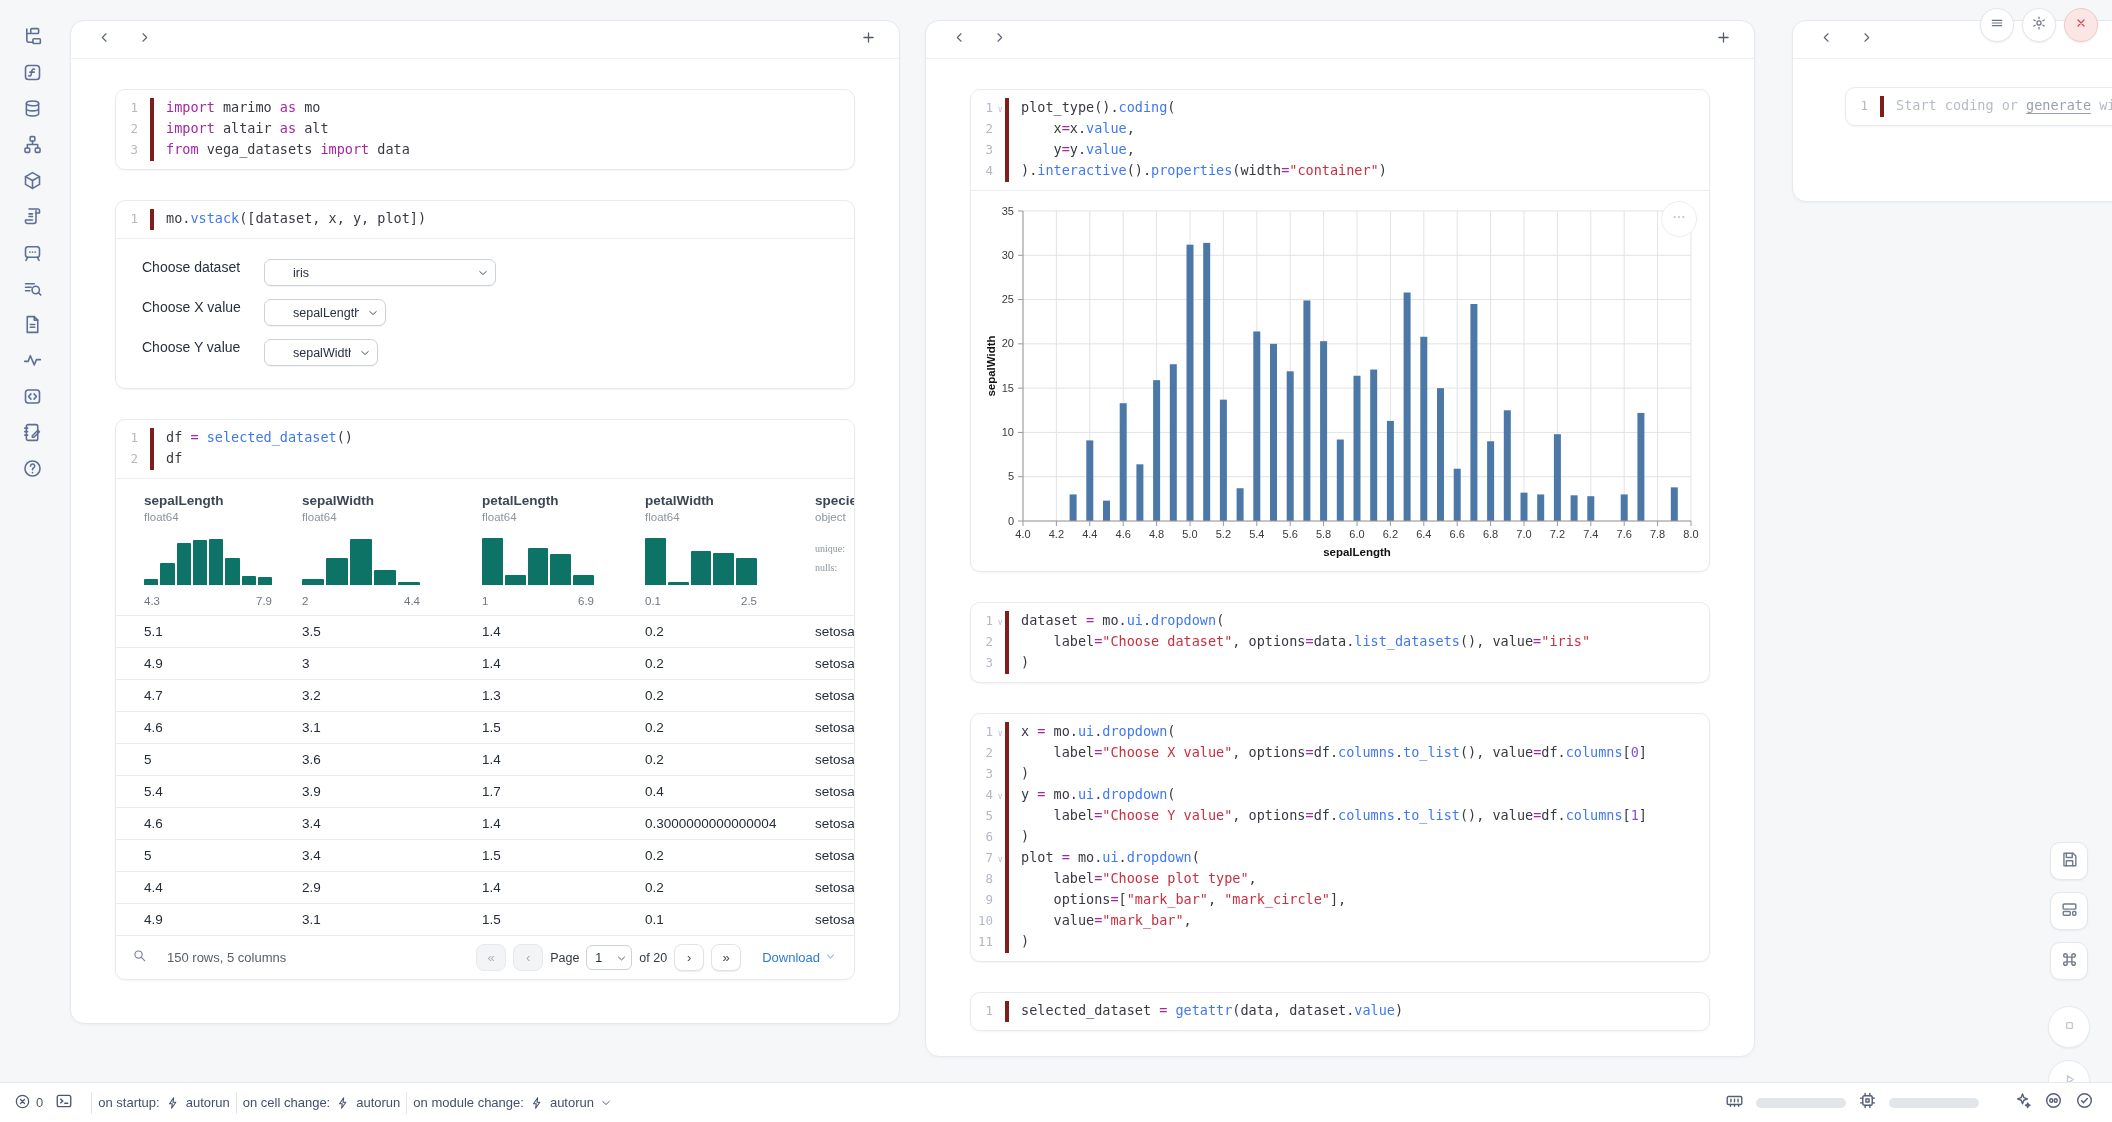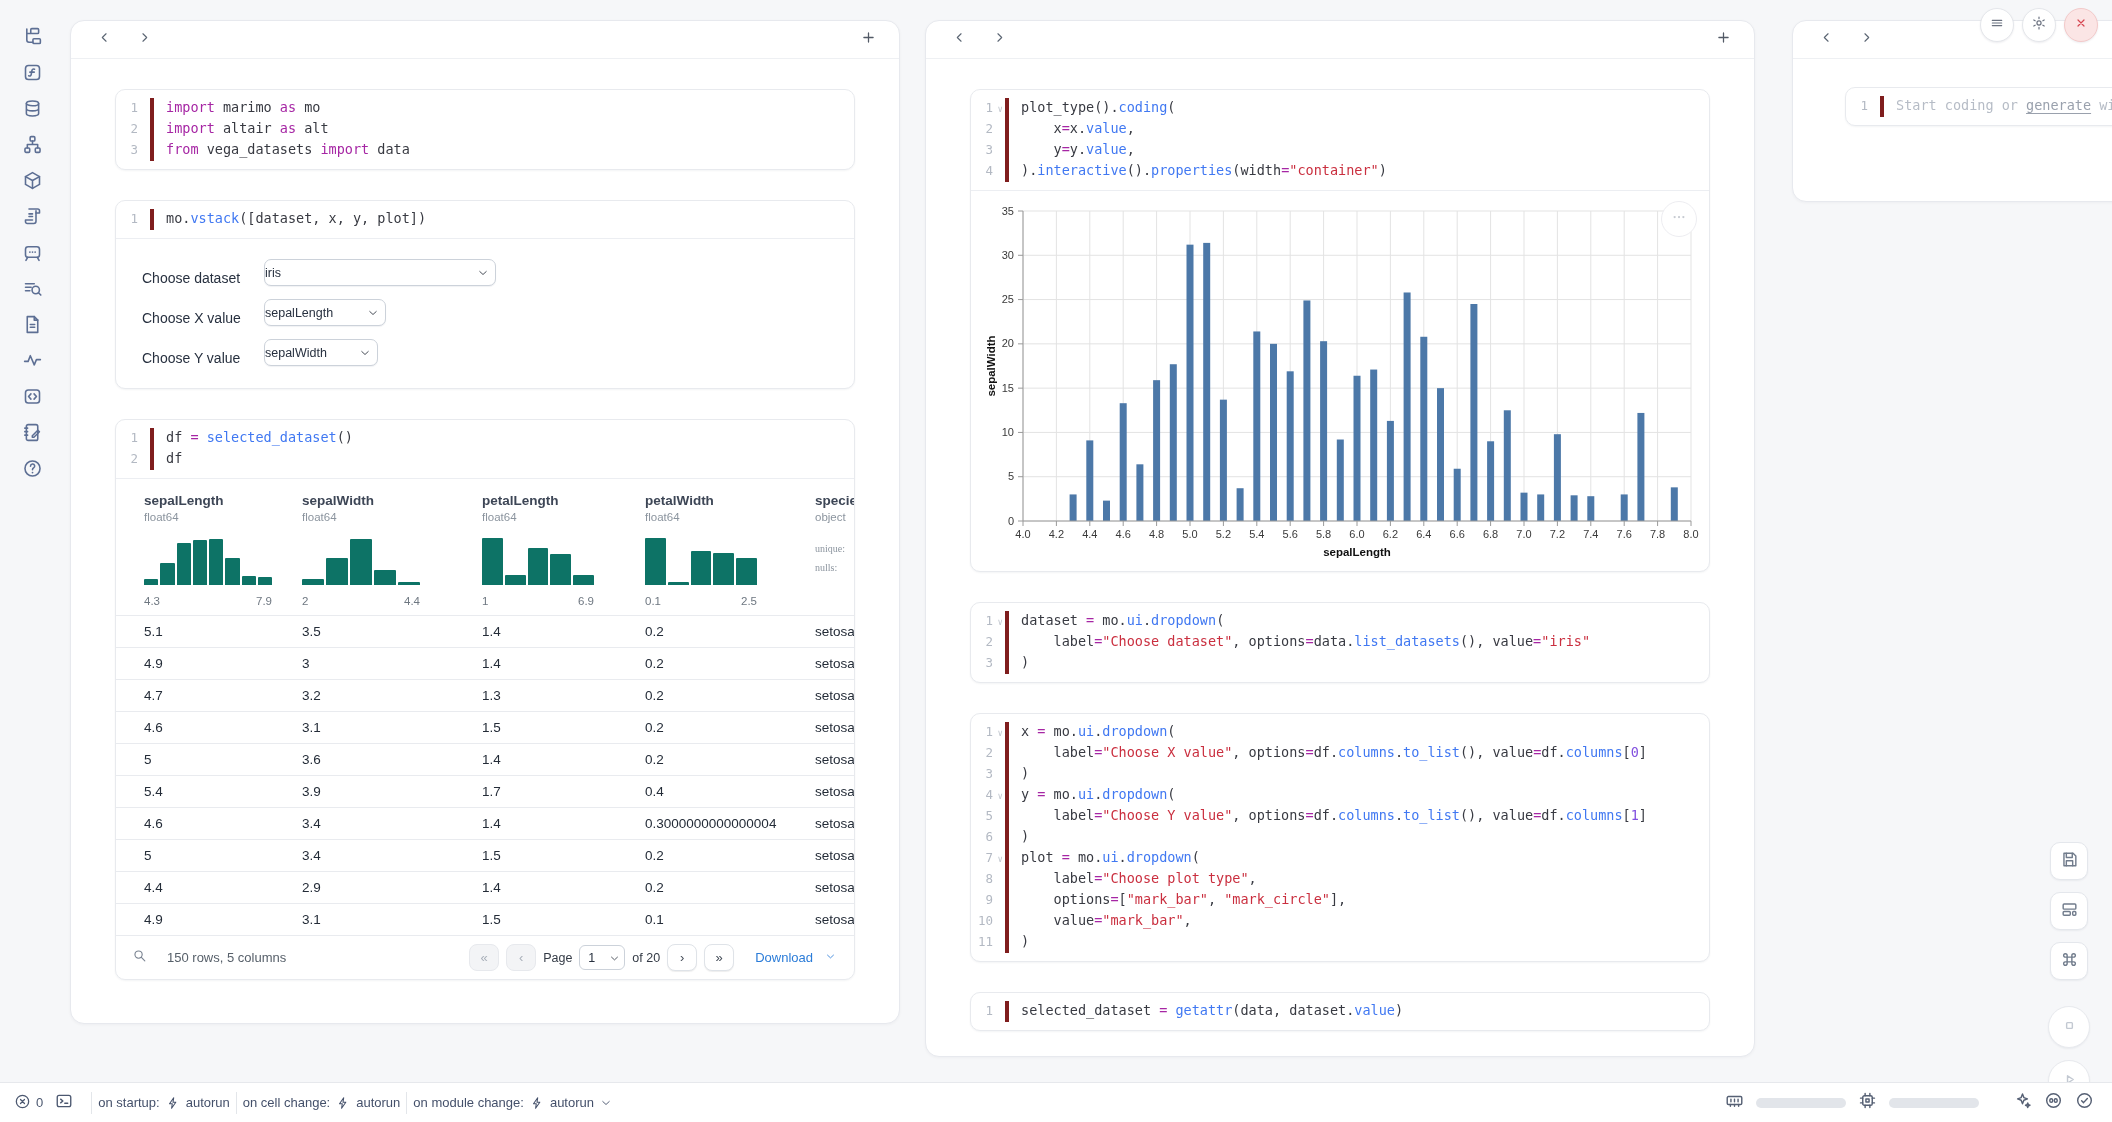--- a/index.html
+++ b/index.html
@@ -36,26 +36,26 @@
   .cl { display:flex; }
   .ln { width:34px; flex:0 0 34px; text-align:right; color:#b3b9c3; font-size:12.5px; padding-right:2px; }
   .fold { display:inline-block; width:10px; font-size:9px; color:#c2c7cf; visibility:hidden; }
   .fold.show { visibility:visible; }
   .lc { border-left:4px solid #7f1d1d; padding-left:12px; white-space:pre; color:#383a42; flex:1; }
   .tk-kw { color:#a626a4; } .tk-op { color:#a626a4; } .tk-fn { color:#4078f2; }
   .tk-str { color:#ca2f3f; } .tk-num { color:#8250df; } .tk-pl { color:#383a42; }
   .out-divider { border-top:1px solid #eceef2; }
   
   .form { padding:16px 26px 22px; }
-  .frow { display:flex; align-items:flex-end; margin-top:13px; }
+  .frow { display:flex; align-items:flex-start; margin-top:13px; }
   .frow:first-child { margin-top:4px; }
   .flabel { width:122px; flex:0 0 122px; font-size:14px; color:#27303f; }
   .fselect { position:relative; display:inline-block; }
   .fselect select { appearance:none; -webkit-appearance:none; width:100%; height:27px;
-    border:1px solid #ccd2da; border-radius:7px; background:#fff; padding:0 26px 0 0;
+    border:1px solid #ccd2da; border-radius:7px; background:#fff; padding:0 26px 0 28px;
     font-family:"Liberation Sans",sans-serif; font-size:12.5px; color:#27303f;
     box-shadow:0 1px 1px rgba(20,30,60,.06); }
   .fchev { position:absolute; right:7px; top:6px; color:#333a45; pointer-events:none; }
   
   .dtable { overflow:hidden; }
   .trow { display:grid; grid-template-columns:158px 180px 163px 170px 1fr; padding-left:16px; }
   .th { padding:14px 6px 8px 12px; overflow:hidden; white-space:nowrap; }
   .th-name { font-size:13.5px; font-weight:700; color:#3d4656; }
   .th-type { font-size:11.5px; color:#8b949e; margin-top:3px; }
   .hist { display:flex; align-items:flex-end; gap:2px; height:50px; margin-top:12px; }
@@ -69,21 +69,21 @@
   .pager { margin-left:auto; display:flex; align-items:center; gap:7px; }
   .pg-btn { min-width:30px; height:27px; display:flex; align-items:center; justify-content:center;
     border-radius:8px; font-size:13px; cursor:pointer; padding:0 8px;
     background:#f3f4f6; border:1px solid #e7e9ed; color:#a9b0ba; }
   .pg-btn.active { background:#fff; border:1px solid #dfe3e8; box-shadow:0 1px 1px rgba(0,0,0,.07); color:#434b57; }
   .pg-text { font-size:12.5px; color:#333a45; }
   .pg-select { position:relative; }
   .pg-select select { appearance:none; width:46px; height:25px; border:1px solid #ccd2da; border-radius:6px;
     background:#fff; font-size:12.5px; padding:0 18px 0 8px; color:#27303f; }
   .pg-select .fchev { top:5px; right:5px; }
-  .download { margin-left:14px; display:flex; align-items:center; gap:12px; color:#2b7cd8;
+  .download { margin-left:14px; display:flex; align-items:center; gap:5px; color:#2b7cd8;
     font-size:13px; cursor:pointer;justify-content:center; }
   
   .chart-out { position:relative; padding:12px 10px 4px 12px; }
   .dots-btn { position:absolute; top:10px; right:12px; width:36px; height:36px; border-radius:50%;
     background:#fff; border:1px solid #ededf1; display:flex; align-items:center; justify-content:center;
     color:#c6cad1; cursor:pointer; }
   
   .rp-content { padding:28px 0 28px 52px; }
   .rp-cell { width:620px; }
   .ph { color:#b6bcc6; } .ph-u { color:#9aa1ad; text-decoration:underline; text-underline-offset:3px; }

